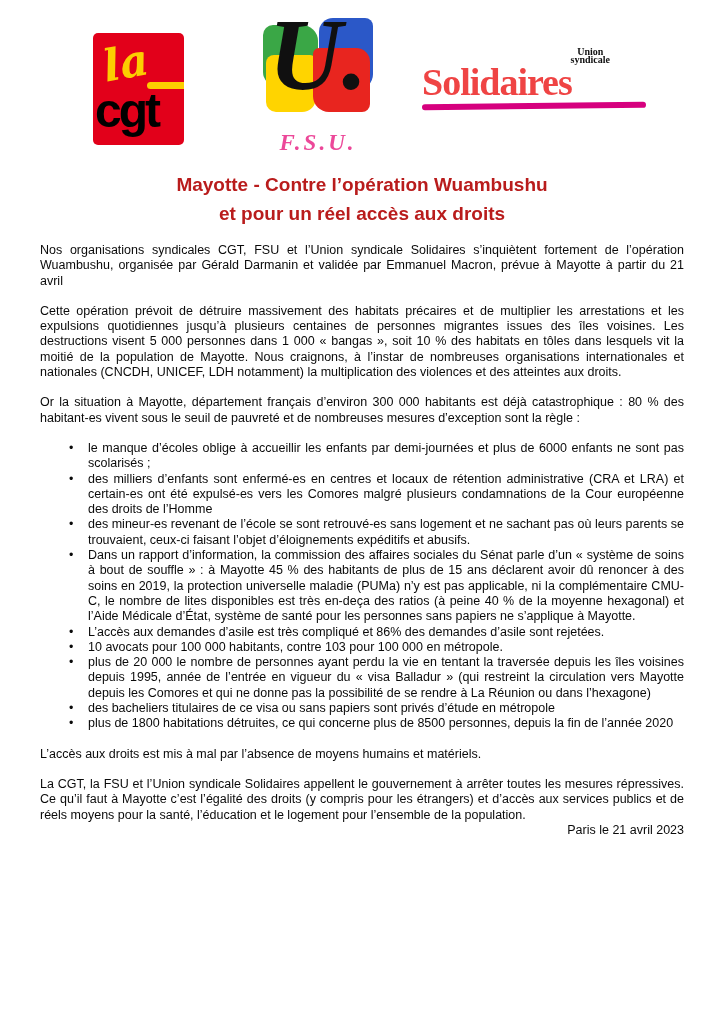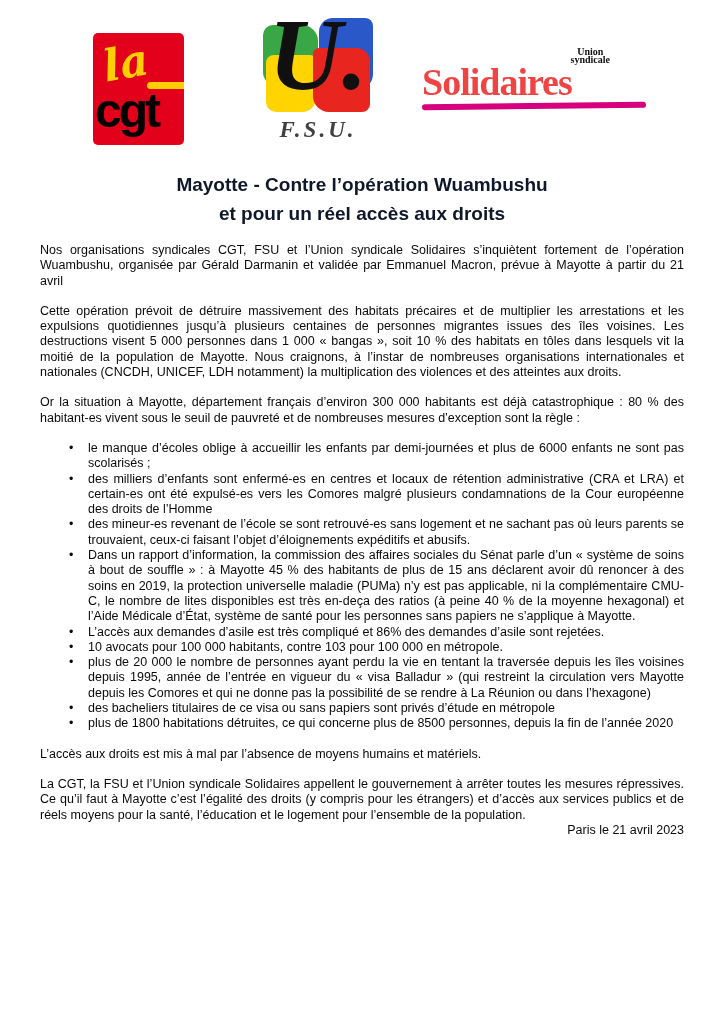--- a/index.html
+++ b/index.html
@@ -31,37 +31,37 @@
     border-radius:10px 16px 6px 14px; }
   .fsu-blue   { right:0; top:0; width:54px; height:72px; background:#2b58c8;
     border-radius:14px 8px 16px 6px; }
   .fsu-yellow { left:3px; bottom:0; width:50px; height:57px; background:#ffd400;
     border-radius:8px 6px 14px 10px; }
   .fsu-red    { right:3px; bottom:0; width:57px; height:64px; background:#e8251f;
     border-radius:6px 14px 8px 16px; }
   .fsu-u { position:absolute; left:0; right:0; top:-14px;
     font-family:"Liberation Serif", serif; font-style:italic; font-weight:bold;
     font-size:102px; line-height:1; color:#101010; }
-  .fsu-label { margin-top:5px; font-family:"Liberation Serif", serif; font-style:italic;
-    font-weight:bold; font-size:23px; letter-spacing:3px; color:#404040; }
+  .fsu-label { margin-top:18px; font-family:"Liberation Serif", serif; font-style:italic;
+    font-weight:bold; font-size:23px; letter-spacing:3px; color:#ec4899; }
 
   
   .sol-logo { position:absolute; left:422px; top:48px; width:232px; }
   .sol-tag { position:absolute; top:0; right:44px; text-align:center;
     font-family:"Liberation Serif", serif; font-weight:bold; font-size:10px;
     line-height:8px; color:#101010; }
   .sol-tag span { display:block; }
   .sol-word { margin-top:15px; font-family:"Liberation Serif", serif; font-weight:bold;
     font-size:38px; line-height:1; letter-spacing:-1px; color:#ef4444; }
   .sol-underline { margin-top:2px; width:224px; height:6px; background:#d6007e;
     border-radius:3px; transform:rotate(-0.6deg); }
 
   
   .doc-title { margin-top:10px; text-align:center; font-size:19px; line-height:29px;
-    font-weight:bold; color:#0f172a; }
+    font-weight:bold; color:#b91c1c; }
   .content { padding:0 40px; }
   .content p { margin-top:15px; text-align:justify; font-size:12.5px; line-height:15.3px; }
   .content ul { margin-top:15px; padding-left:48px; list-style:none; }
   .content li { position:relative; text-align:justify; font-size:12.5px; line-height:15.3px; }
   .content li::before { content:"\2022"; position:absolute; left:-19px; top:0; }
   .dateline { text-align:right; font-size:12.5px; }
 </style>
 </head>
 <body>
 

